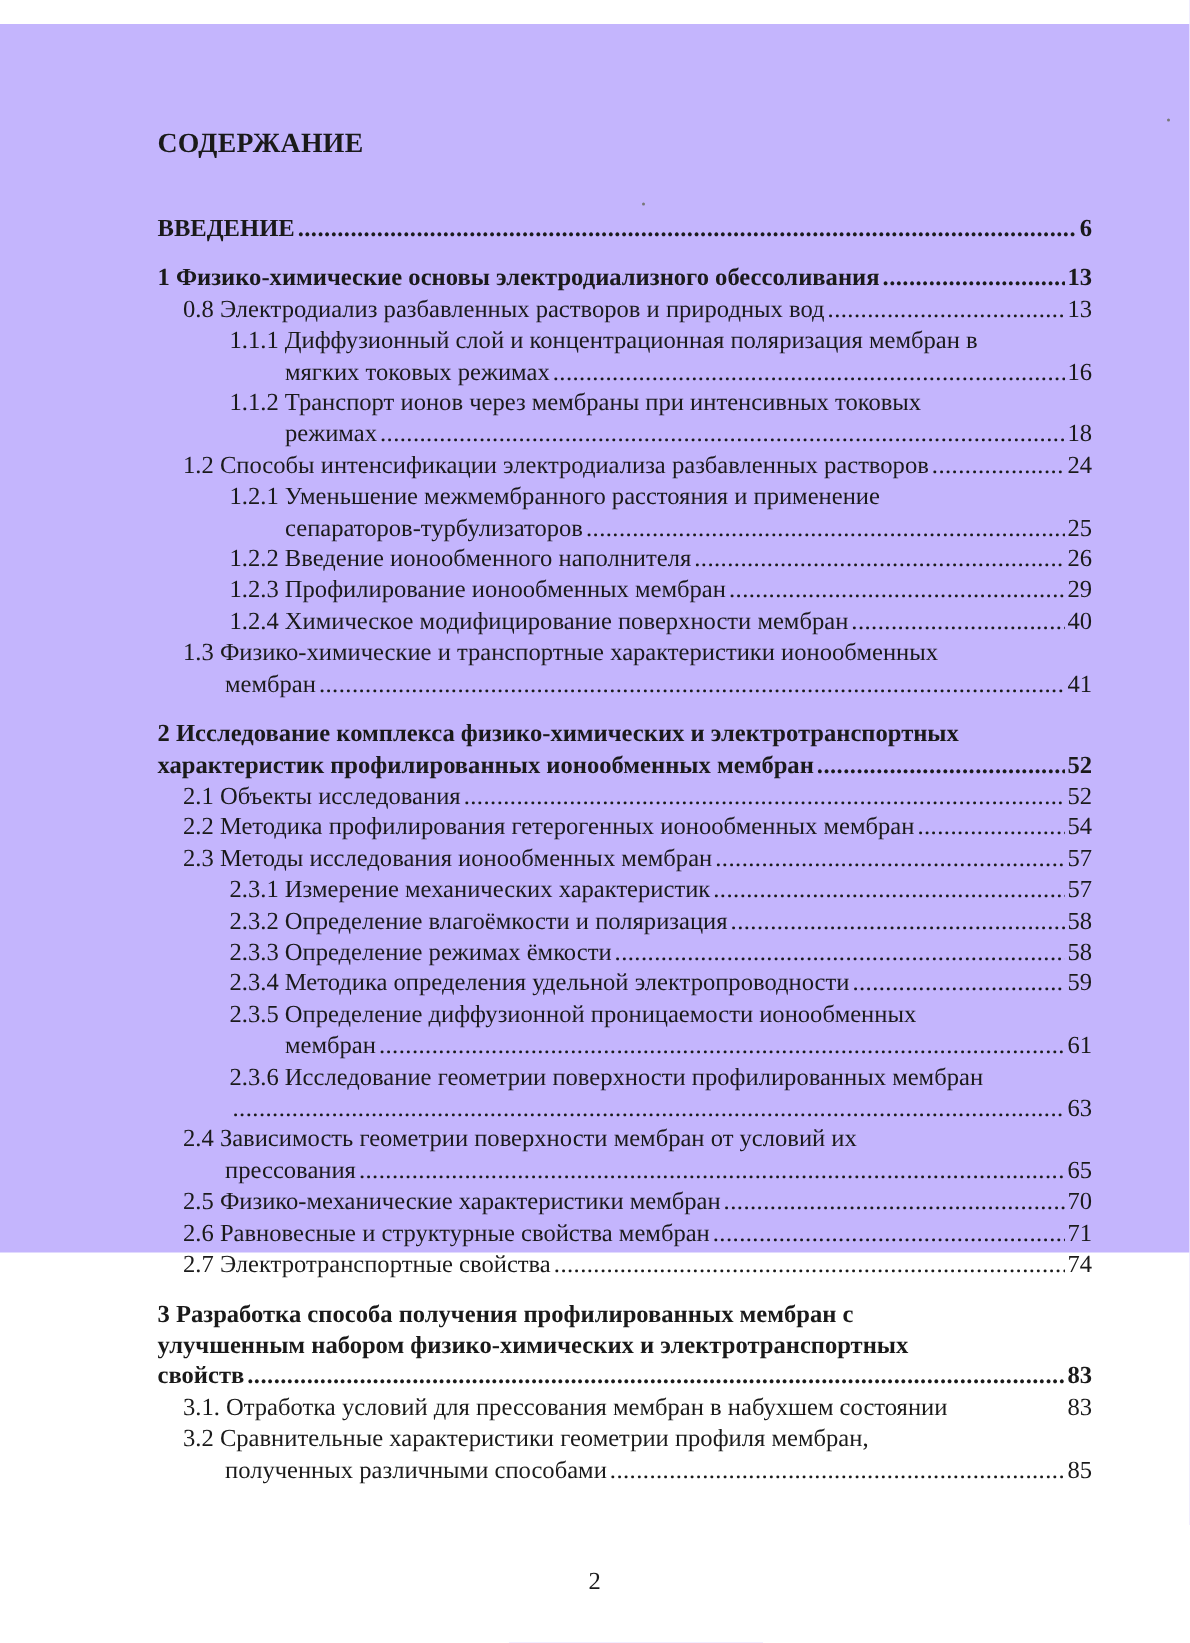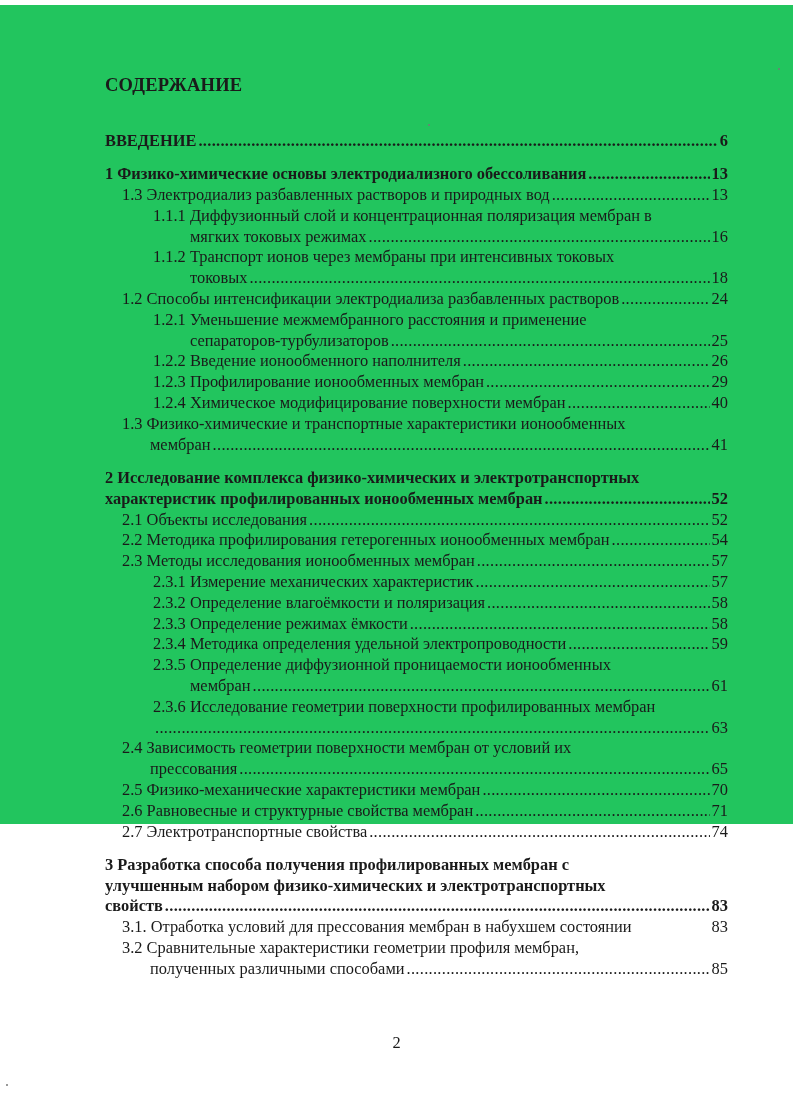--- a/index.html
+++ b/index.html
@@ -1,18 +1,18 @@
 <!DOCTYPE html>
 <html><head>
 <meta charset="utf-8">
 <style>
   html, body { margin: 0; padding: 0; background: #ffffff; }
   body { width: 793px; height: 1095px; position: relative; overflow: hidden;
          font-family: "Liberation Serif", "DejaVu Serif", serif; color: #1a1a1a; }
-  .page { position: absolute; left: 0; top: 5px; width: 793px; height: 819px; background: #22c55e; }
+  .page { position: absolute; left: 0; top: 16px; width: 793px; height: 819px; background: #c4b5fd; }
   .title { position: absolute; left: 105px; top: 70px; font-size: 18.5px; font-weight: bold; letter-spacing: 0.2px; }
   .toc { position: absolute; left: 105px; top: 126px; width: 623px; font-size: 16.4px; }
   .row { display: flex; align-items: center; height: 20.8px; line-height: 20.8px; white-space: nowrap; }
   .row .txt { flex: 0 0 auto; }
   .row .dots { flex: 1 1 auto; overflow: hidden; margin: 0 2px; }
   .row .dots::before { content: "........................................................................................................................................................................................................................................................"; letter-spacing: 0.3px; }
   .row .pg { flex: 0 0 auto; text-align: right; }
   .row.nodots .dots::before { content: ""; }
   .bold { font-weight: bold; }
   .gap { height: 12.5px; }
@@ -38,37 +38,37 @@
         <span class="pg">6</span>
     </div>
     <div class="gap"></div>
 
     <div class="row l1 bold">
       <span class="txt">1 Физико-химические основы электродиализного обессоливания</span>
         <span class="dots"></span>
         <span class="pg">13</span>
     </div>
     <div class="row l2">
-      <span class="txt">1.3 Электродиализ разбавленных растворов и природных вод</span>
+      <span class="txt">0.8 Электродиализ разбавленных растворов и природных вод</span>
         <span class="dots"></span>
         <span class="pg">13</span>
     </div>
     <div class="row l3 nodots">
       <span class="txt">1.1.1 Диффузионный слой и концентрационная поляризация мембран в</span>
     </div>
     <div class="row l3c">
       <span class="txt">мягких токовых режимах</span>
         <span class="dots"></span>
         <span class="pg">16</span>
     </div>
     <div class="row l3 nodots">
       <span class="txt">1.1.2 Транспорт ионов через мембраны при интенсивных токовых</span>
     </div>
     <div class="row l3c">
-      <span class="txt">токовых</span>
+      <span class="txt">режимах</span>
         <span class="dots"></span>
         <span class="pg">18</span>
     </div>
     <div class="row l2">
       <span class="txt">1.2 Способы интенсификации электродиализа разбавленных растворов</span>
         <span class="dots"></span>
         <span class="pg">24</span>
     </div>
     <div class="row l3 nodots">
       <span class="txt">1.2.1 Уменьшение межмембранного расстояния и применение</span>

